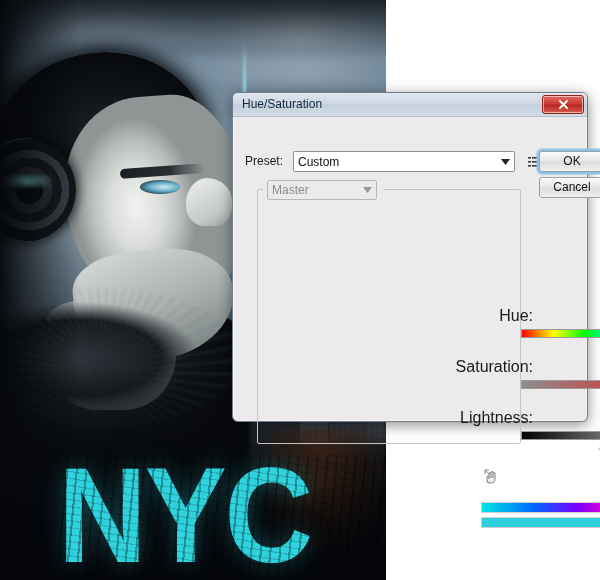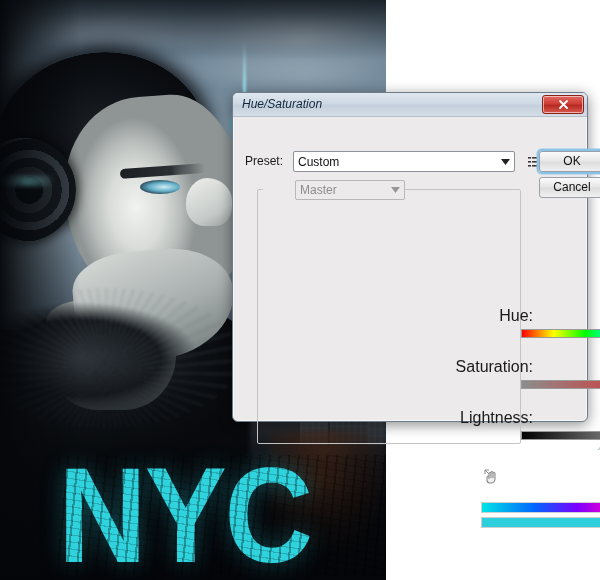--- a/index.html
+++ b/index.html
@@ -180,21 +180,20 @@
     background:#eceaea;
     border:1px solid #6f7c8a;
     border-radius:6px;
     box-shadow: 0 3px 14px rgba(0,0,0,.45), 0 0 0 1px rgba(255,255,255,.55) inset;
   }
   .titlebar{
     height:24px; border-radius:5px 5px 0 0;
     background: linear-gradient(180deg,#dfe7ef 0%, #cdd8e3 48%, #c2cedb 52%, #d5dee7 100%);
     border-bottom:1px solid #b3bfcb;
     position:relative;
-    font-style:italic;
   }
   .title-text{
     position:absolute; left:9px; top:4px; font-size:12px; color:#12263c;
   }
   .closebtn{
     position:absolute; right:3px; top:2px; width:42px; height:19px;
     border-radius:3px;
     background: linear-gradient(180deg,#e06a63 0%, #cf3d34 45%, #b52a22 55%, #da5a50 100%);
     border:1px solid #8d211a;
     box-shadow: 0 0 0 1px rgba(255,255,255,.55) inset;
@@ -229,21 +228,21 @@
   .btn.cancel{ left:306px; top:60px; }
 
   .groupbox{
     position:absolute; left:24px; top:72px; width:264px; height:255px;
     border:1px solid #c4c4c4; border-radius:2px;
   }
   .master-combo{
     position:absolute; left:34px; top:63px; width:110px; height:20px;
     background:#eceaea; border:1px solid #b8b8b8; border-radius:2px;
     display:flex; align-items:center; padding:0 4px; font-size:12px; color:#8d8d8d;
-    cursor:pointer; z-index:3;margin-left:28px;
+    cursor:pointer; z-index:3;
   }
   .master-combo .caret{ margin-left:auto; opacity:.55; }
   .gb-mask{
     position:absolute; left:30px; top:71px; width:120px; height:6px; background:#eceaea; z-index:2;
   }
 
   .ctrl{ position:absolute; left:0; width:356px; }
   .ctrl .c-label{ position:absolute; font-size:16px; color:#1a1a1a; text-align:right; }
 
   .sbar{

